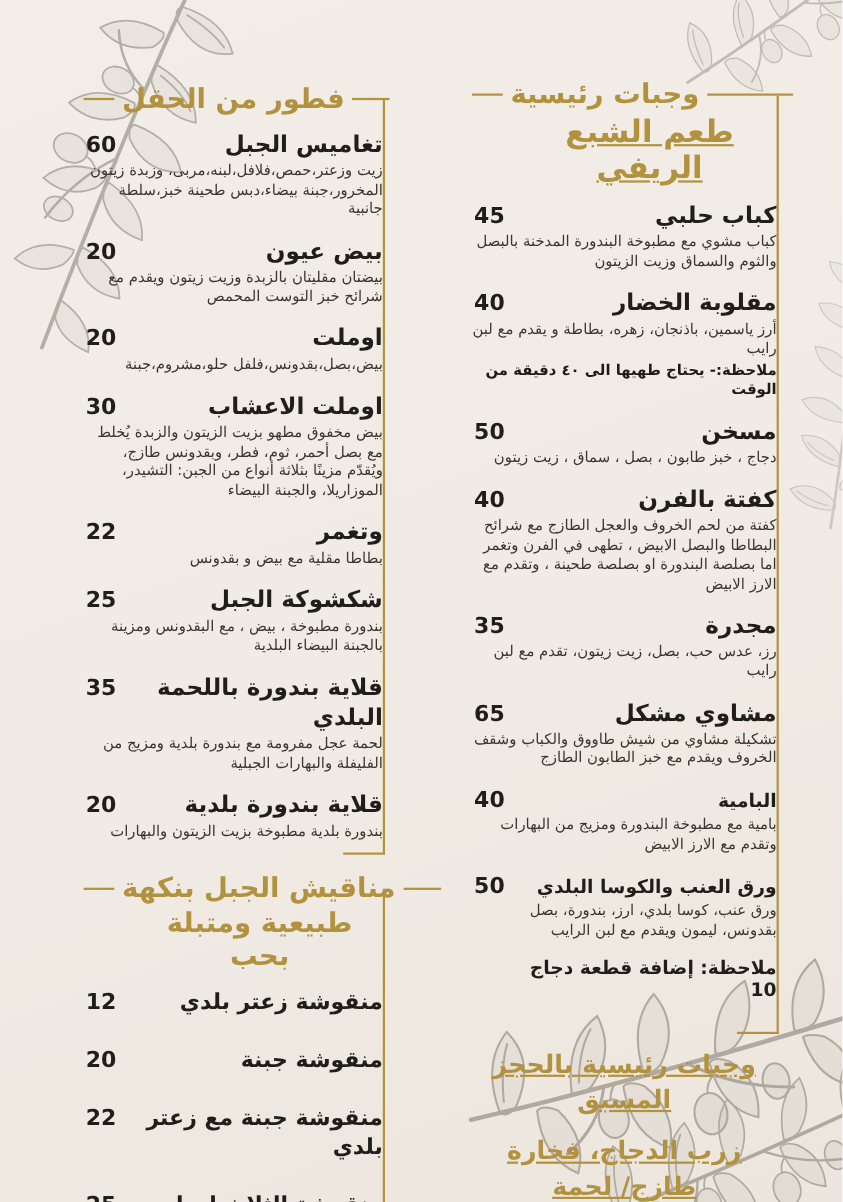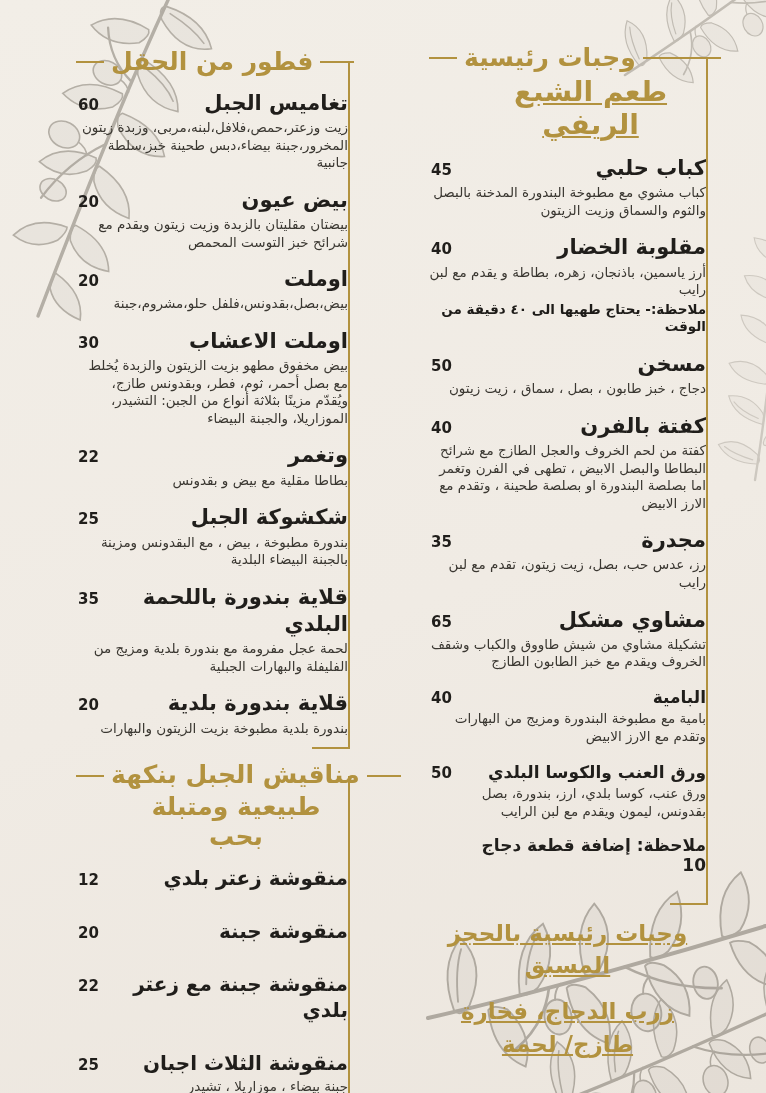--- a/index.html
+++ b/index.html
@@ -23,36 +23,36 @@
     content:""; position:absolute; right:-2px; top:15px;
     bottom:calc(-1 * var(--tail));
     width:2px; background:#b2923f;
   }
   .menu-section::after {
     content:""; position:absolute; right:-2px;
     bottom:calc(-1 * var(--tail));
     width:38px; height:2px; background:#b2923f;
   }
 
-  .head-row { display:flex; align-items:center; direction:ltr; }
+  .head-row { display:flex; align-items:center; direction:ltr;margin-top:28px; }
   .lead-dash { height:2px; background:#b2923f; width:28px; margin-left:auto; margin-right:7px; flex:0 0 auto; }
   .trail-line { height:2px; background:#b2923f; flex:0 0 auto; margin-left:7px; }
   .trail-wide   { width:78px; }
   .trail-narrow { width:34px; }
   .sec-title  { margin:0; font-size:25px; font-weight:bold; color:#b2923f; line-height:1.15; white-space:nowrap; }
   .sec-title2 { margin:2px 0 0 0; font-size:28px; font-weight:bold; color:#b2923f; line-height:1.2; text-align:center; }
   .sec-title2.rc { padding-left:46px;text-decoration:underline; }
   .sec-title2.lc { font-size:25px; padding-left:48px; }
 
   .items { margin-top:13px; }
   .item  { margin-bottom:15px; }
   .item-row { display:flex; justify-content:space-between; align-items:baseline; }
   .name  { font-size:21px; font-weight:bold; line-height:1.3; }
   .name.small { font-size:17px; }
-  .price { font-size:15px; font-weight:bold; line-height:1.3; padding-left:2px;text-align:center; }
+  .price { font-size:20px; font-weight:bold; line-height:1.3; padding-left:2px;text-align:center; }
   .desc  { margin-top:2px; font-size:13.5px; line-height:1.3; color:#3a3731; text-align:right; }
   .note  { margin-top:2px; font-size:13.5px; line-height:1.3; font-weight:bold; color:#1d1b18; text-align:right; }
 
   .footnote { margin-top:8px; font-size:17px; font-weight:bold; text-align:right; padding-left:26px; }
 
   .reserve { margin-top:42px; text-align:center; color:#b2923f; font-weight:bold;text-decoration:underline; }
   .reserve .l1 { font-size:23px; line-height:1.4; }
   .reserve .l2 { font-size:23px; line-height:1.4; margin-top:14px; }
 
   .section-gap { margin-top:24px; }

